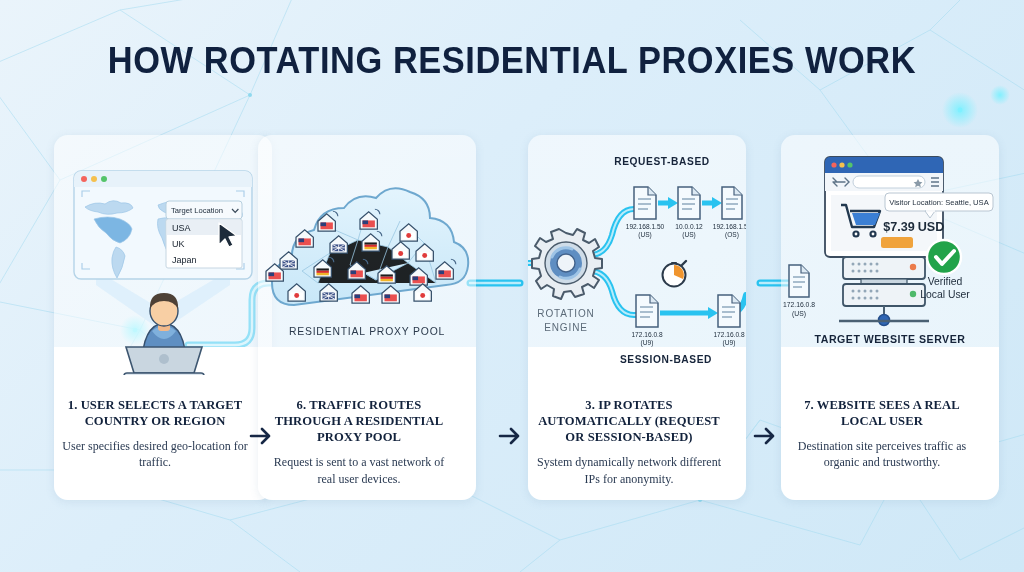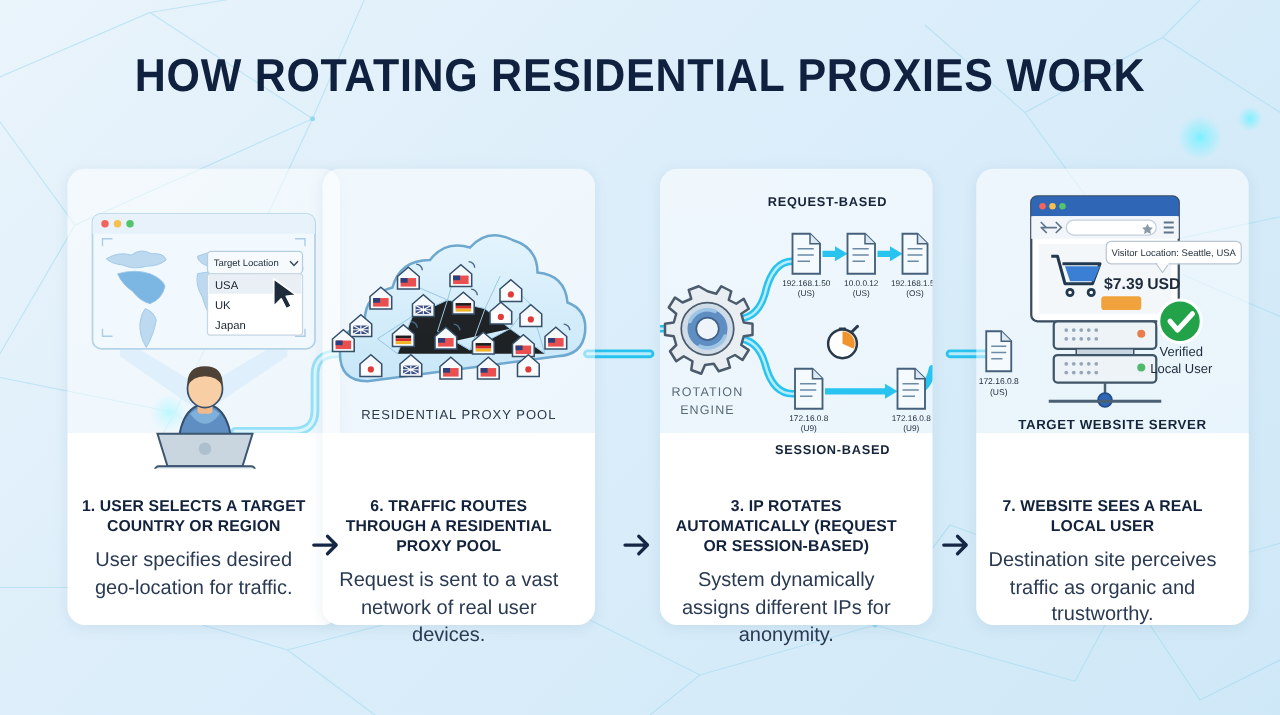--- a/index.html
+++ b/index.html
@@ -24,27 +24,27 @@
     position: absolute; top: 0; width: 218px; height: 365px;
     background: linear-gradient(180deg, rgba(255,255,255,0.55) 0%, rgba(255,255,255,0.5) 58%, #ffffff 58%, #ffffff 100%);
     border-radius: 14px;
     box-shadow: 0 2px 10px rgba(80,120,160,0.12);
   }
   .card.c1 { left: 33px; margin-left: 21px; }
   .card.c2 { left: 258px; }
   .card.c3 { left: 528px; }
   .card.c4 { left: 781px; }
   .card-art { position: absolute; top: 0; left: 0; width: 218px; height: 240px; }
-  .card-text { position: absolute; top: 262px; left: 0; width: 202px; padding: 0 8px; text-align: center; }
+  .card-text { position: absolute; top: 262px; left: 0; width: 202px; padding: 0 8px; text-align: center; font-family: Liberation Serif, serif; }
   .card-head {
     font-size: 12.6px; font-weight: bold; color: #12223c; line-height: 1.28;
     letter-spacing: 0.1px;
   }
   .card-sub {
-    margin-top: 9px; font-size: 16px; color: #2a3a52; line-height: 1.35;
+    margin-top: 9px; font-size: 12px; color: #2a3a52; line-height: 1.35;
   }
   .arrow {
     position: absolute; top: 288px; width: 26px; height: 26px; color: #162745;
   }
   .arrow.a1 { left: 248px; }
   .arrow.a2 { left: 497px; }
   .arrow.a3 { left: 752px; }
   .flow { position: absolute; inset: 0; width: 1024px; height: 572px; pointer-events: none; }
   .lbl { font-family: "Liberation Sans", sans-serif; }
 </style>
@@ -395,21 +395,21 @@
             <path d="M194 182 h10"></path>
           </g>
       </g>
       <text class="lbl" x="119" y="202" font-size="6.6" fill="#22303f" text-anchor="middle">172.16.0.8</text>
       <text class="lbl" x="119" y="210" font-size="6.6" fill="#22303f" text-anchor="middle">(U9)</text>
       <text class="lbl" x="201" y="202" font-size="6.6" fill="#22303f" text-anchor="middle">172.16.0.8</text>
       <text class="lbl" x="201" y="210" font-size="6.6" fill="#22303f" text-anchor="middle">(U9)</text>
     </svg>
     <div class="card-text">
       <div class="card-head">3. IP ROTATES AUTOMATICALLY (REQUEST OR SESSION-BASED)</div>
-      <div class="card-sub">System dynamically assigns different IPs for anonymity.</div>
+      <div class="card-sub">System dynamically network different IPs for anonymity.</div>
     </div>
   </div>
 
   <div class="card c4">
     <svg class="card-art" viewBox="0 0 218 240">
       <g>
         <path d="M8 130 L20 130 L28 138 L28 162 L8 162 Z" fill="#f4fafe" stroke="#46607c" stroke-width="1.5"></path>
         <path d="M20 130 L20 138 L28 138" fill="#dce9f3" stroke="#46607c" stroke-width="1.2"></path>
         <g stroke="#6b8aa6" stroke-width="1.1">
             <path d="M12 142 h12"></path>

